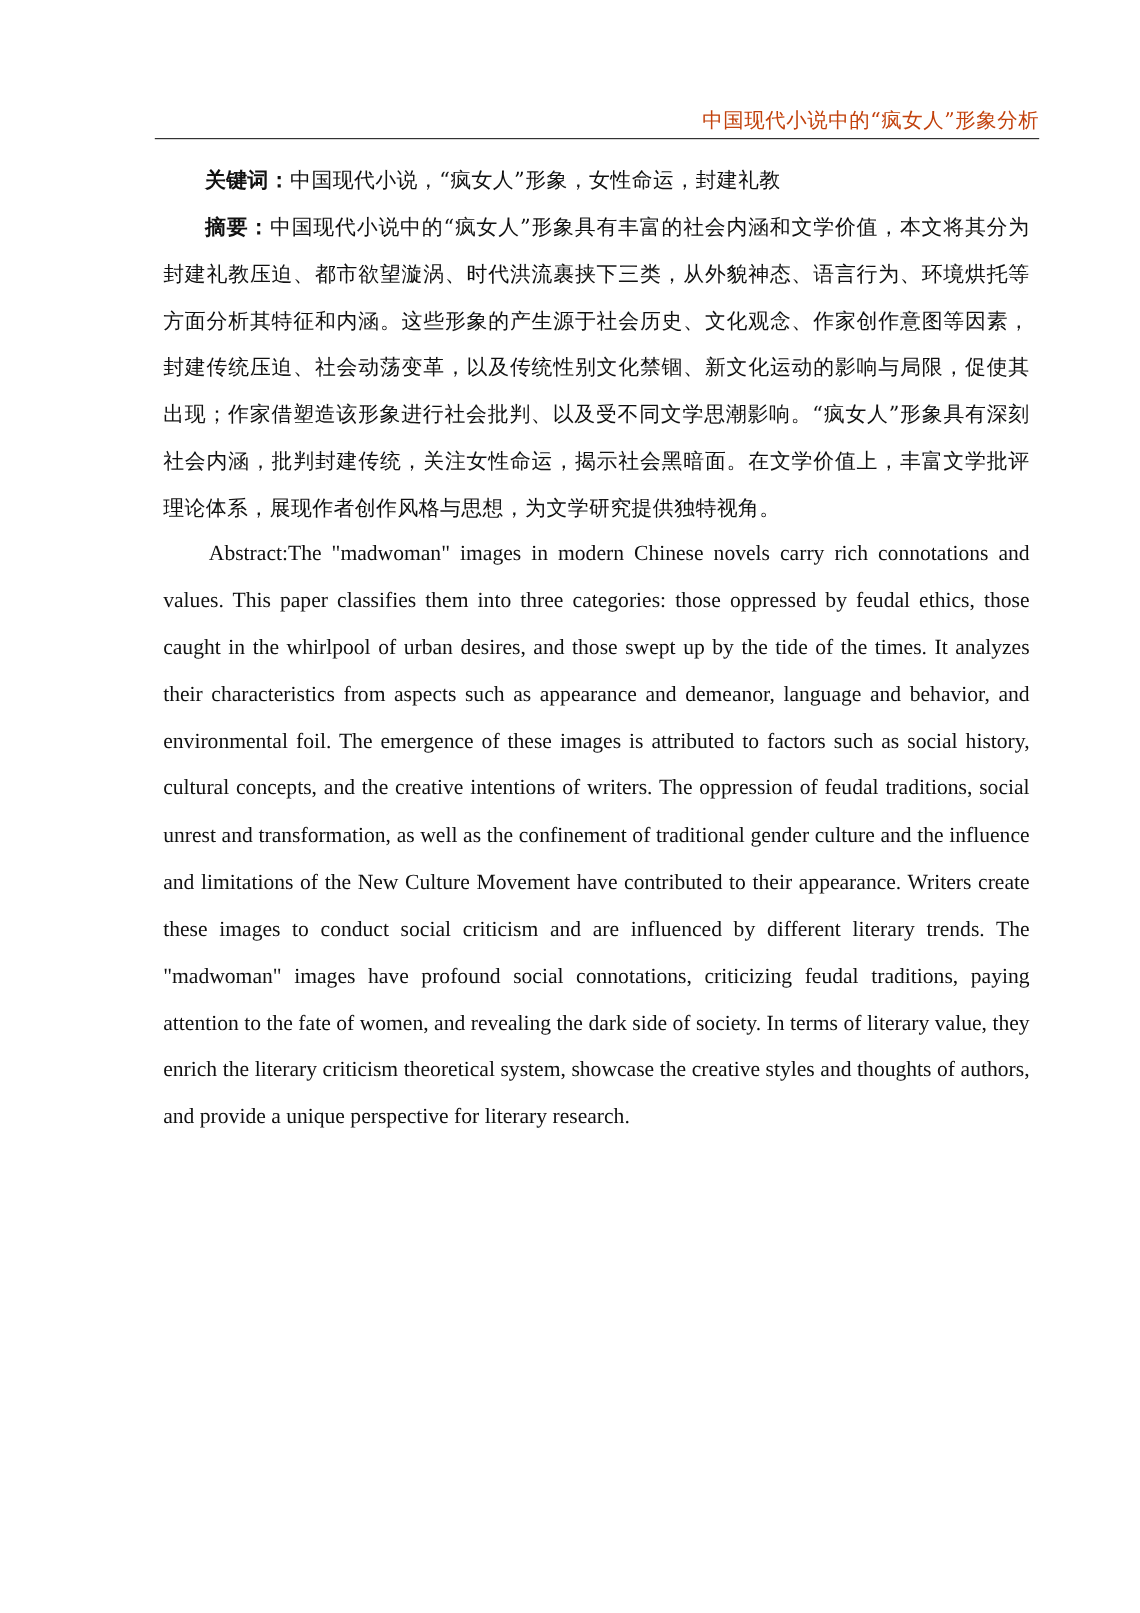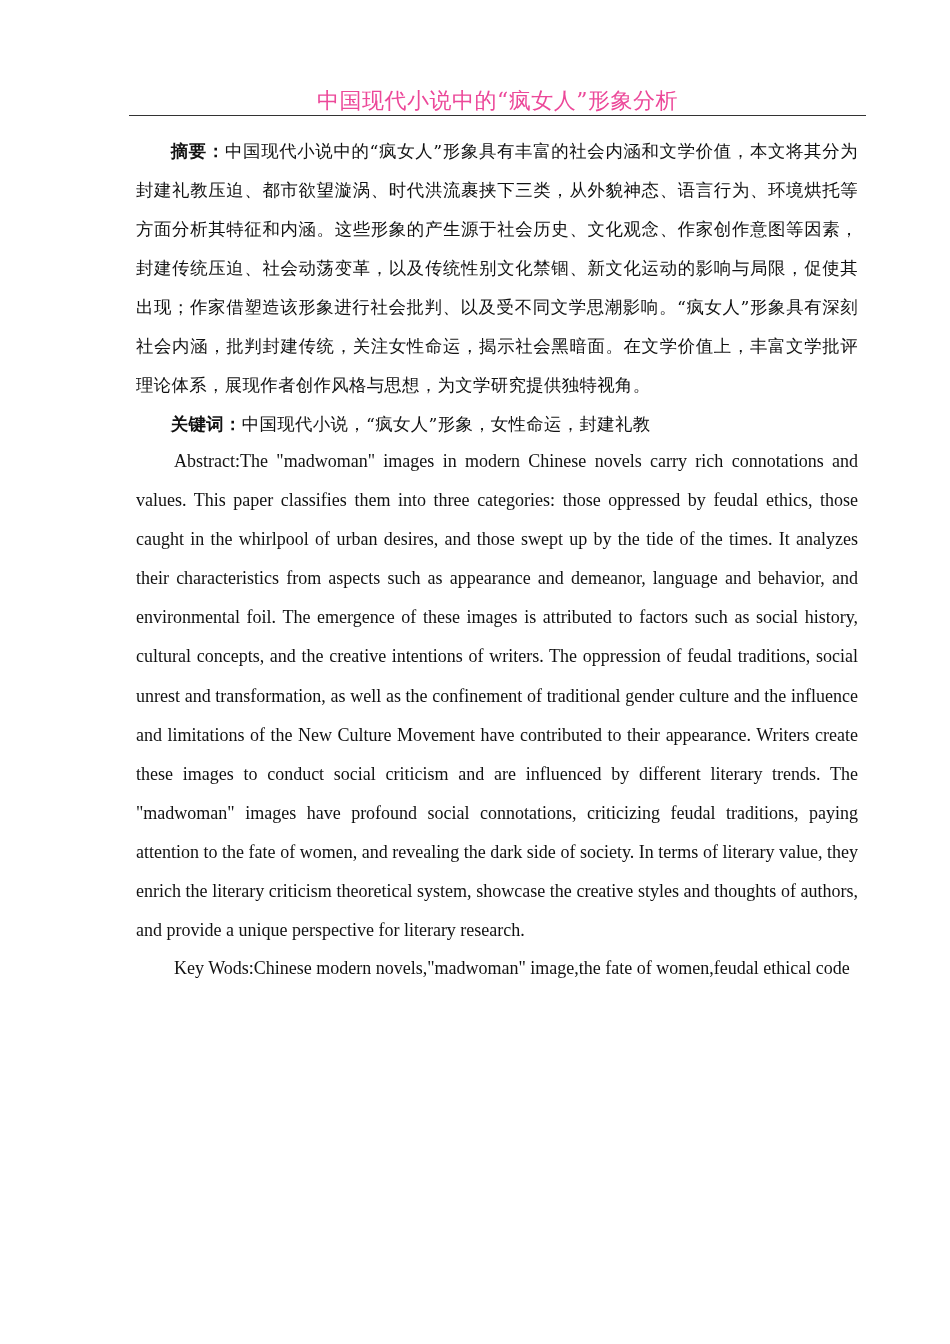--- a/index.html
+++ b/index.html
@@ -14,25 +14,25 @@
       overflow: hidden;
       color: #000000;
     }
     .page-header {
       position: absolute;
       left: 129px;
       top: 88px;
       width: 737px;
       height: 27px;
       border-bottom: 1.5px solid #333333;
-      text-align: center;
+      text-align: right;
       font-family: "DejaVu Serif", "Liberation Serif", serif;
-      font-size: 22px;
+      font-size: 17px;
       line-height: 26px;
-      color: #ec4899;
+      color: #c2410c;
       letter-spacing: 0.5px;
     }
     .content {
       position: absolute;
       left: 136px;
       top: 132px;
       width: 722px;
     }
     .cn-para {
       font-family: "DejaVu Serif", "Liberation Serif", serif;
@@ -71,20 +71,19 @@
     }
   </style>
 </head>
 <body>
 
 <div class="page-header">
   <span>中国现代小说中的“疯女人”形象分析</span>
 </div>
 
 <div class="content">
+  <p class="cn-para kw-para"><span class="label">关键词：</span><span>中国现代小说，“疯女人”形象，女性命运，封建礼教</span></p>
+
   <p class="cn-para"><span class="label">摘要：</span><span>中国现代小说中的“疯女人”形象具有丰富的社会内涵和文学价值，本文将其分为封建礼教压迫、都市欲望漩涡、时代洪流裹挟下三类，从外貌神态、语言行为、环境烘托等方面分析其特征和内涵。这些形象的产生源于社会历史、文化观念、作家创作意图等因素，封建传统压迫、社会动荡变革，以及传统性别文化禁锢、新文化运动的影响与局限，促使其出现；作家借塑造该形象进行社会批判、以及受不同文学思潮影响。“疯女人”形象具有深刻社会内涵，批判封建传统，关注女性命运，揭示社会黑暗面。在文学价值上，丰富文学批评理论体系，展现作者创作风格与思想，为文学研究提供独特视角。</span></p>
-
-  <p class="cn-para kw-para"><span class="label">关键词：</span><span>中国现代小说，“疯女人”形象，女性命运，封建礼教</span></p>
 
   <p class="en-para abstract-en"><span class="label">Abstract:</span><span>The "madwoman" images in modern Chinese novels carry rich connotations and values. This paper classifies them into three categories: those oppressed by feudal ethics, those caught in the whirlpool of urban desires, and those swept up by the tide of the times. It analyzes their characteristics from aspects such as appearance and demeanor, language and behavior, and environmental foil. The emergence of these images is attributed to factors such as social history, cultural concepts, and the creative intentions of writers. The oppression of feudal traditions, social unrest and transformation, as well as the confinement of traditional gender culture and the influence and limitations of the New Culture Movement have contributed to their appearance. Writers create these images to conduct social criticism and are influenced by different literary trends. The "madwoman" images have profound social connotations, criticizing feudal traditions, paying attention to the fate of women, and revealing the dark side of society. In terms of literary value, they enrich the literary criticism theoretical system, showcase the creative styles and thoughts of authors, and provide a unique perspective for literary research.</span></p>
 
-  <p class="en-para kw-en"><span class="label">Key Wods:</span><span>Chinese modern novels,"madwoman" image,the fate of women,feudal ethical code</span></p>
 </div>
 
 </body></html>

